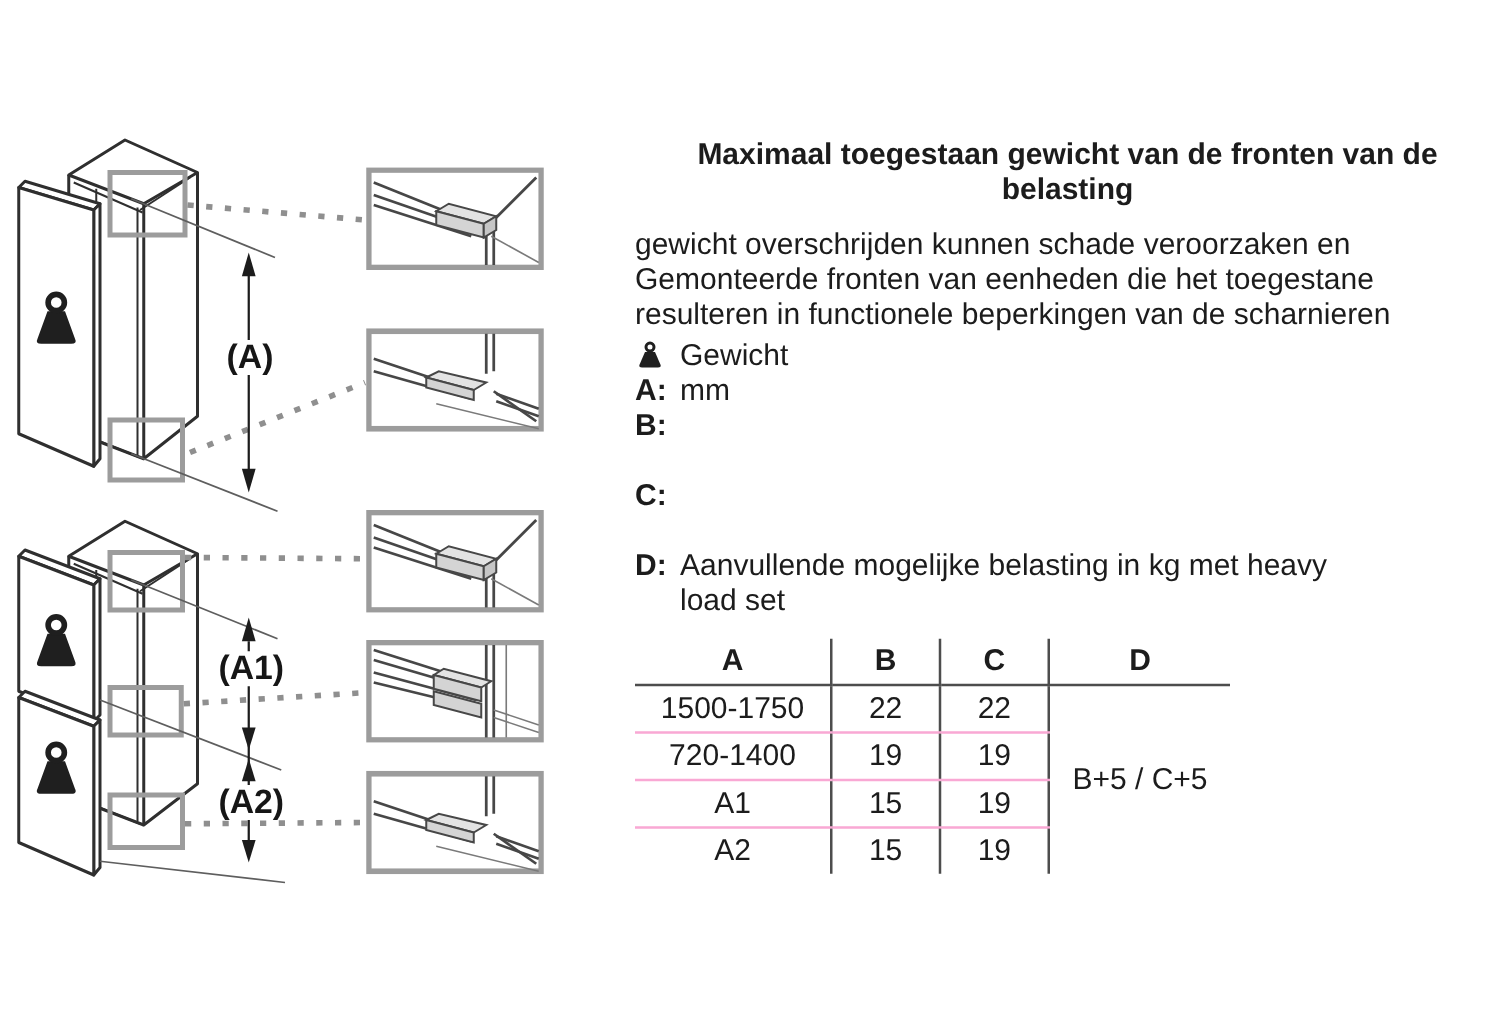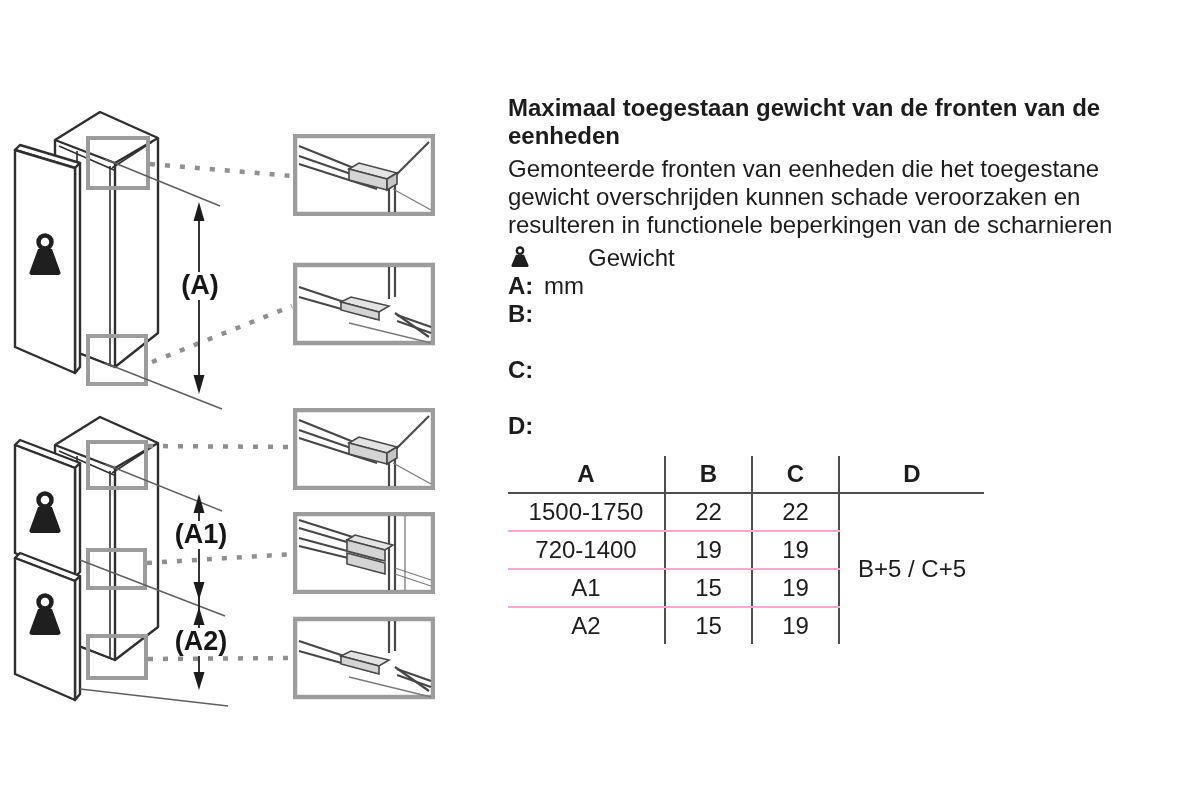--- a/index.html
+++ b/index.html
@@ -17,24 +17,24 @@
   .arw{fill:#1c1c1c;stroke:none;}
   .dimlbl{font-size:27px;font-weight:bold;fill:#161616;text-anchor:middle;}
   .fr{fill:#ffffff;stroke:#9c9c9c;stroke-width:4.5;}
   .dl{stroke:#474747;stroke-width:2.2;fill:none;}
   .dthin{stroke:#7a7a7a;stroke-width:1.3;fill:none;}
   .htop{fill:#e3e3e3;stroke:#474747;stroke-width:1.6;}
   .hfront{fill:#d4d4d4;stroke:#474747;stroke-width:1.6;}
   .hside{fill:#c6c6c6;stroke:#474747;stroke-width:1.6;}
   
   .content{position:absolute;left:508px;top:94px;width:692px;font-size:24px;line-height:28px;}
-  .heading{font-size:24px;font-weight:bold;margin:0;}
+  .heading{font-size:24px;font-weight:bold;margin:16px;text-align:center;}
   .para{margin-top:5px;}
   .legend-row{display:flex;align-items:flex-start;}
-  .weight-row{margin-top:5px;gap:44px;}
+  .weight-row{margin-top:5px;}
   .licon{width:36px;flex:none;display:flex;align-items:center;}
   .lkey{width:36px;flex:none;font-weight:bold;}
   .gap{margin-top:28px;}
   table.wtab{border-collapse:collapse;margin-top:16px;font-size:24px;table-layout:fixed;}
   table.wtab th,table.wtab td{height:36px;padding:0;text-align:center;vertical-align:middle;
     font-weight:normal;}
   table.wtab th{font-weight:bold;border-bottom:2px solid #4d4d4d;}
   .ca{width:156px;} .cb{width:85px;} .cc{width:85px;} .cd{width:144px;}
   .vb{border-right:2px solid #4d4d4d;}
   .hb{border-bottom:2px solid #f9a8d4;}
@@ -171,25 +171,25 @@
         <text class="dimlbl" x="201" y="453">(A1)</text>
         <rect x="169" y="538" width="64" height="28" fill="#ffffff"></rect>
         <text class="dimlbl" x="201" y="560">(A2)</text>
       </g>
     </g>
   </svg>
 
   <div class="content">
     <h1 class="heading">
       <div>Maximaal toegestaan gewicht van de fronten van de</div>
-      <div>eenheden</div>
+      <div>belasting</div>
     </h1>
     <div class="para">
+      <div>gewicht overschrijden kunnen schade veroorzaken en</div>
       <div>Gemonteerde fronten van eenheden die het toegestane</div>
-      <div>gewicht overschrijden kunnen schade veroorzaken en</div>
       <div>resulteren in functionele beperkingen van de scharnieren</div>
     </div>
 
     <div class="legend-row weight-row">
       <span class="licon">
         <svg width="24" height="28" viewBox="-18 -18 36 42">
           <path d="M -12.5 13 L -6 -2 L 6 -2 L 12.5 13 Q 14 16.5 9.5 16.5 L -9.5 16.5 Q -14 16.5 -12.5 13 Z" fill="#1f1f1f"></path>
           <circle cx="0" cy="-8" r="4.8" fill="#ffffff" stroke="#1f1f1f" stroke-width="3.6"></circle>
         </svg>
       </span>
@@ -203,20 +203,24 @@
       </span>
     </div>
     <div class="legend-row">
       <span class="lkey">B:</span>
     </div>
     <div class="legend-row gap">
       <span class="lkey">C:</span>
     </div>
     <div class="legend-row gap">
       <span class="lkey">D:</span>
+      <span class="ltext">
+        <div>Aanvullende mogelijke belasting in kg met heavy</div>
+        <div>load set</div>
+      </span>
     </div>
 
     <table class="wtab">
       <tbody>
           <tr>
         <th class="ca vb">A</th>
         <th class="cb vb">B</th>
         <th class="cc vb">C</th>
         <th class="cd">D</th>
       </tr>

